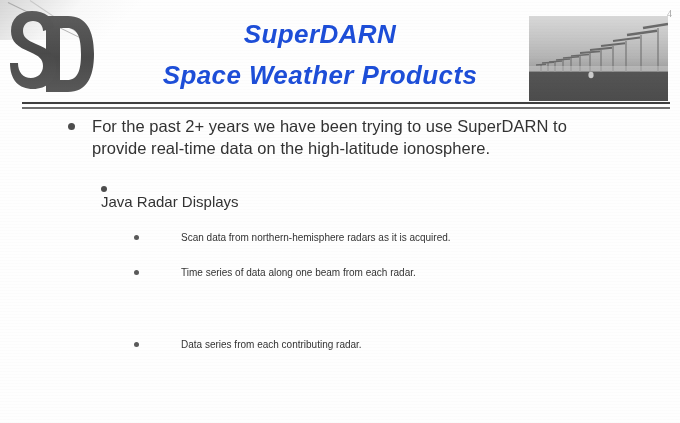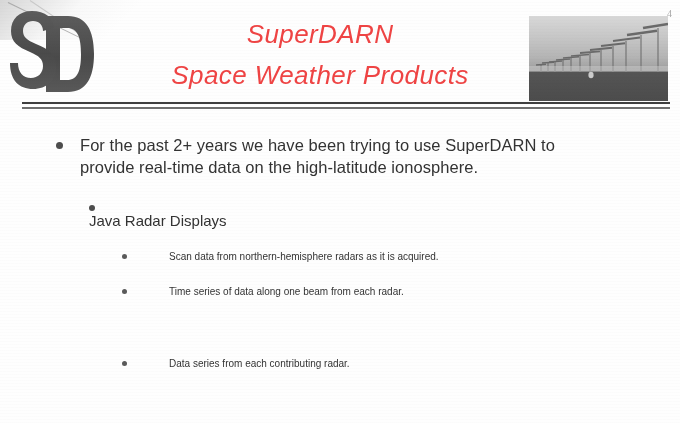--- a/index.html
+++ b/index.html
@@ -68,23 +68,23 @@
 
   #title-block {
     position: absolute;
     left: 130px;
     top: 18px;
     width: 380px;
     text-align: center;
   }
   .title-line {
     font-family: "Liberation Sans", sans-serif;
-    font-weight: normal;
+    font-weight: bold;
     font-style: italic;
-    color: #ef4444;
+    color: #1d4ed8;
     letter-spacing: 0.4px;
   }
   #title-line-1 {
     font-size: 26px;
     line-height: 32px;
   }
   #title-line-2 {
     font-size: 26px;
     line-height: 34px;
     margin-top: 8px;
@@ -109,22 +109,23 @@
     width: 648px;
     background: #4a4a4a;
   }
   #hrule-top { top: 102px; height: 2px; background:#3f3f3f; }
   #hrule-bottom { top: 107px; height: 2px; background:#6f6f6f; }
 
   
   #content {
     position: absolute;
     left: 0;
-    top: 134px;
+    top: 115px;
     width: 580px;
+    padding-left: 12px;
   }
 
   .bullet-row {
     position: relative;
     display: flex;
     align-items: flex-start;
     color: #3a3a3a;
   }
 
   .bullet-dot {

